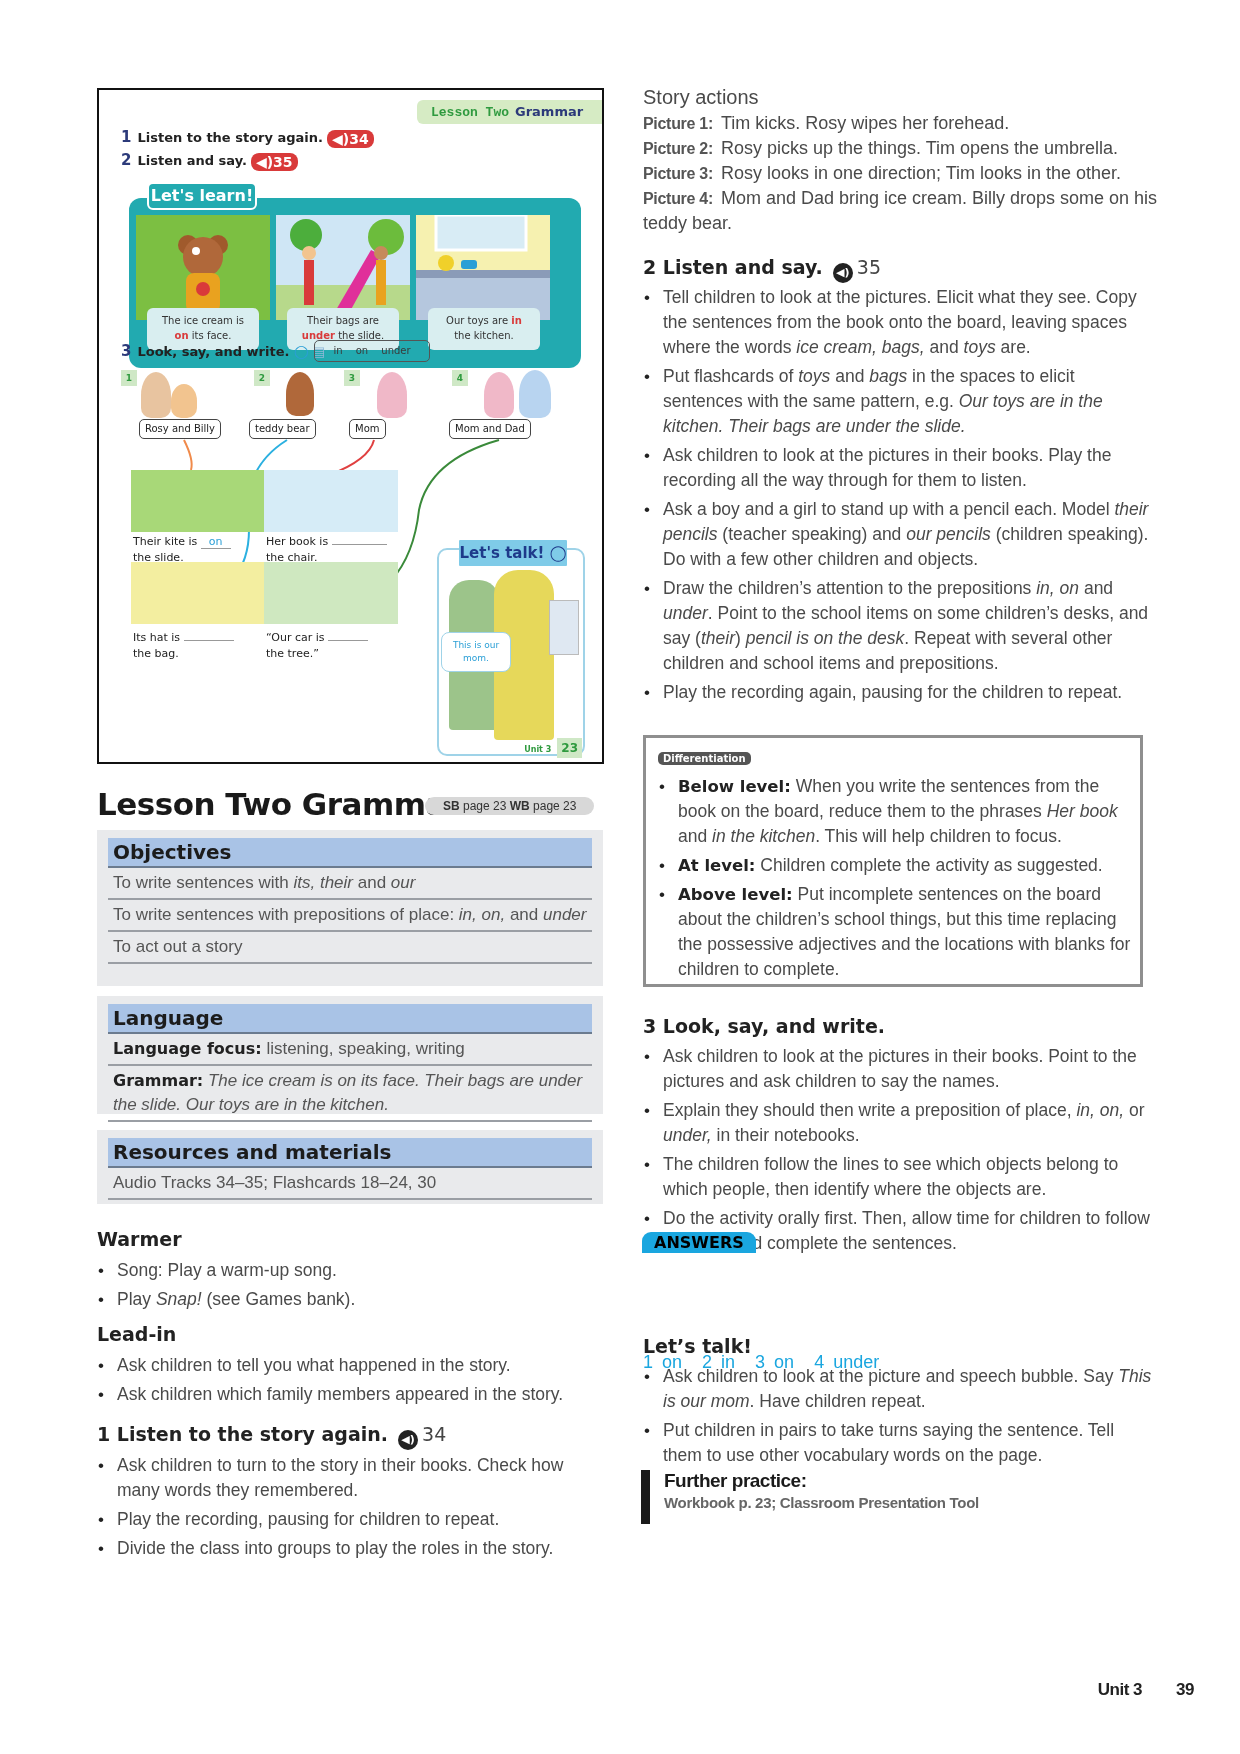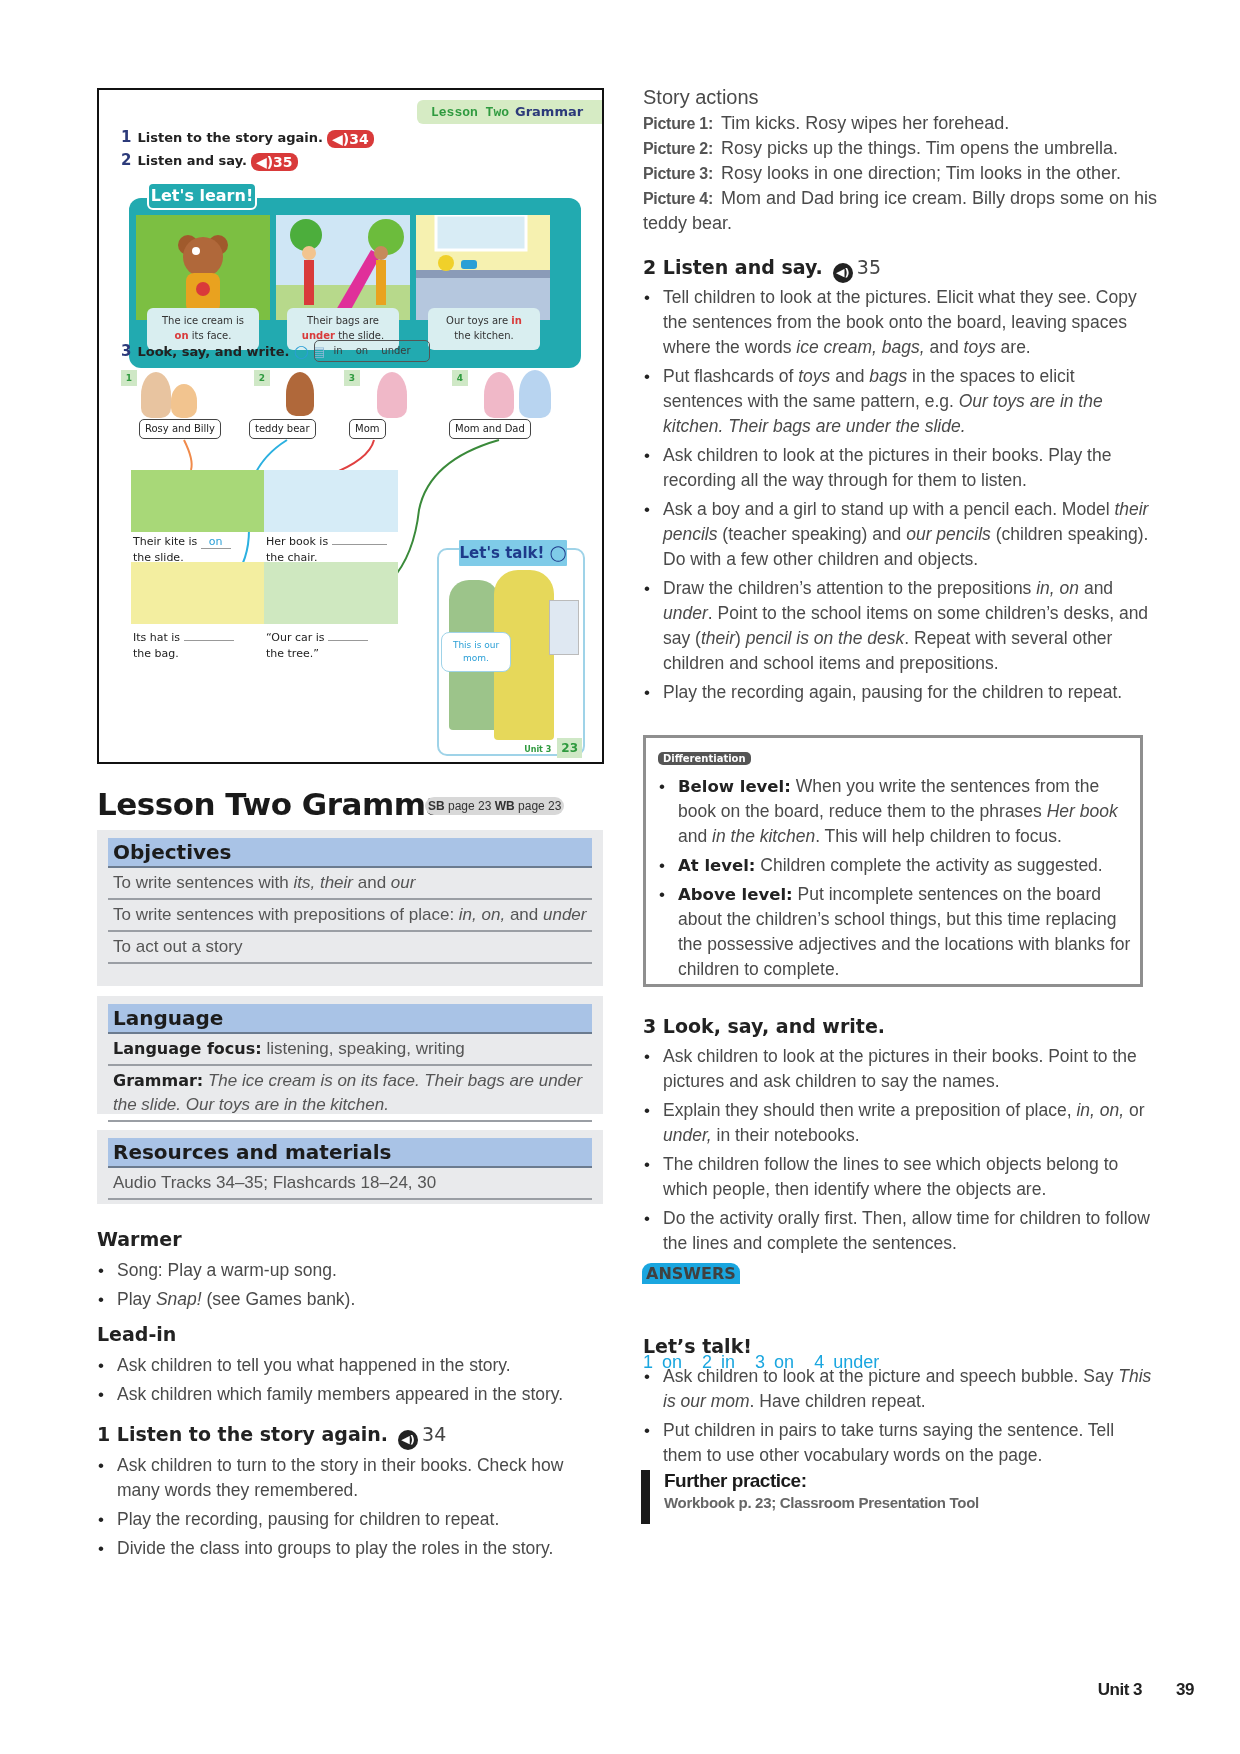--- a/index.html
+++ b/index.html
@@ -29,21 +29,21 @@
   .ex-txt { position: absolute; width: 136px; font: 11px "DejaVu Sans", sans-serif; line-height: 16px; color: #222; }
   .ex-txt .ans { color: #2b9fd6; }
   #talk-box { position: absolute; left: 338px; top: 458px; width: 148px; height: 208px; border: 2px solid #9fd3e8; border-radius: 10px; }
   #talk-tab { position: absolute; left: 360px; top: 450px; width: 108px; height: 26px; background: #7fcbe8; border-radius: 1px; color: #1e3a8a; font: bold 15px "DejaVu Sans", sans-serif; line-height: 26px; text-align: center; }
   #talk-bubble { position: absolute; left: 342px; top: 542px; width: 70px; height: 40px; background: #fff; border: 1px solid #9fd3e8; border-radius: 8px; font: 9px "DejaVu Sans", sans-serif; color: #2b9fd6; text-align: center; line-height: 13px; padding-top: 6px; }
   #sb-foot { position: absolute; right: 20px; bottom: 4px; font: bold 8px "DejaVu Sans", sans-serif; color: #2f9a3f; }
   #sb-foot .pg { display: inline-block; background: #cfe8c6; color: #2f9a3f; font-size: 12px; padding: 3px 4px; margin-left: 6px; }
 
   
   #lesson-title { left: 97px; top: 786px; font: bold 31px "DejaVu Sans", sans-serif; color: #1a1a1a; letter-spacing: -0.5px; }
-  #page-ref { left: 425px; top: 797px; background: #d8d8d8; border-radius: 11px; padding: 2px 3px; font: 12px "Liberation Sans", sans-serif; color: #333; }
+  #page-ref { left: 425px; top: 797px; background: #d8d8d8; border-radius: 11px; padding: 2px 18px; font: 12px "Liberation Sans", sans-serif; color: #333; }
   #page-ref b { font-weight: bold; }
   .panel { position: absolute; left: 97px; width: 506px; background: #e9eaec; padding: 8px 11px 5px 11px; }
   .panel-h { background: #a9c3e6; border-bottom: 2px solid #6b7b8f; font: bold 20px "DejaVu Sans", sans-serif; color: #1c1c1c; padding: 2px 5px; height: 30px; }
   .panel-row { border-bottom: 2px solid #9a9ea4; font: 17px "Liberation Sans", sans-serif; color: #555; padding: 3px 5px 3px 5px; line-height: 24px; }
   .panel-row b { color: #222; font-family: "DejaVu Sans", sans-serif; font-size: 16px; }
   .panel-row i { color: #555; }
   h3.sec { position: absolute; font: bold 19px "DejaVu Sans", sans-serif; color: #222; }
   ul.bul { position: absolute; list-style: none; font: 17.5px "Liberation Sans", sans-serif; color: #4a4a4a; line-height: 25px; }
   ul.bul li { position: relative; padding-left: 20px; margin-bottom: 4px; }
   ul.bul li::before { content: "•"; position: absolute; left: 1px; top: 0; color: #222; font-size: 17px; }
@@ -51,21 +51,21 @@
   .spk-num { font-weight: normal; color: #444; margin-left: 4px; }
 
   
   #story-h { left: 643px; top: 86px; font: 20px "Liberation Sans", sans-serif; color: #4a4a4a; }
   .pic-line { position: absolute; left: 643px; width: 515px; font: 18px "Liberation Sans", sans-serif; color: #4a4a4a; line-height: 25px; }
   .pic-line b { color: #555; font-family: "Liberation Sans", sans-serif; font-size: 16px; font-weight: bold; margin-right: 8px; letter-spacing: -0.3px; }
   #diff-box { left: 643px; top: 735px; width: 500px; height: 252px; border: 3px solid #8f8f8f; background: #fff; }
   #diff-tag { position: absolute; left: 12px; top: 14px; background: #555; color: #fff; font: bold 10px "DejaVu Sans", sans-serif; padding: 1px 5px; border-radius: 5px; }
   #diff-box ul.bul { left: 12px; top: 36px; width: 476px; }
   #diff-box ul.bul li b { color: #222; font-family: "DejaVu Sans", sans-serif; font-size: 16.5px; }
-  #answers-tag { left: 642px; top: 1263px; background: #1aa6df; color: #404040; font: bold 16px "DejaVu Sans", sans-serif; padding: 1px 4px; border-radius: 9px 9px 0 0; }
+  #answers-tag { left: 642px; top: 1232px; background: #1aa6df; color: #000000; font: bold 16px "DejaVu Sans", sans-serif; padding: 1px 12px; border-radius: 9px 9px 0 0; }
   #answers-line { left: 643px; top: 1352px; color: #1aa6df; font: 18px "Liberation Sans", sans-serif; word-spacing: 4px; }
   #answers-line span { margin-right: 20px; }
   #further { left: 641px; top: 1470px; border-left: 9px solid #1a1a1a; padding-left: 14px; height: 54px; }
   #further .h { font: bold 19px "Liberation Sans", sans-serif; color: #1a1a1a; letter-spacing: -0.5px; }
   #further .t { font: bold 15px "Liberation Sans", sans-serif; color: #666; letter-spacing: -0.3px; margin-top: 2px; }
   #page-foot { right: 46px; top: 1680px; font: bold 17px "Liberation Sans", sans-serif; color: #222; letter-spacing: -0.5px; }
   #page-foot span + span { margin-left: 34px; }
 </style>
 </head>
 <body>

